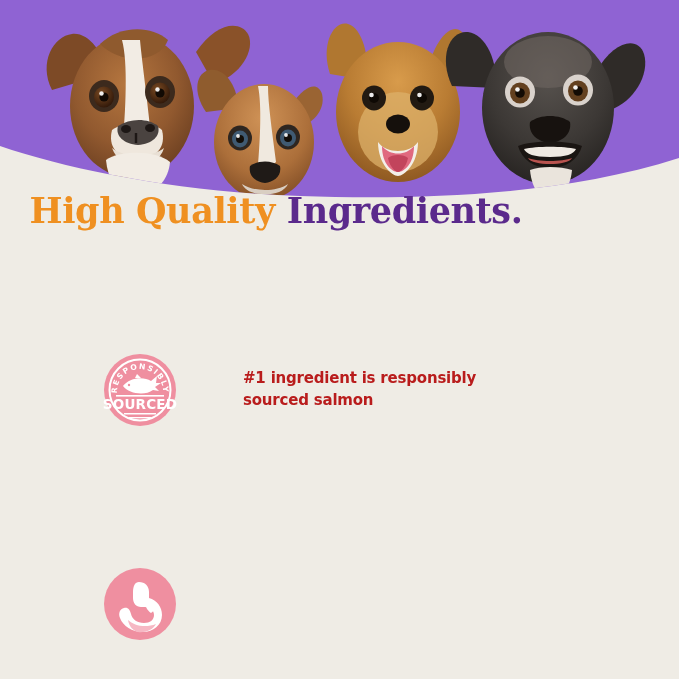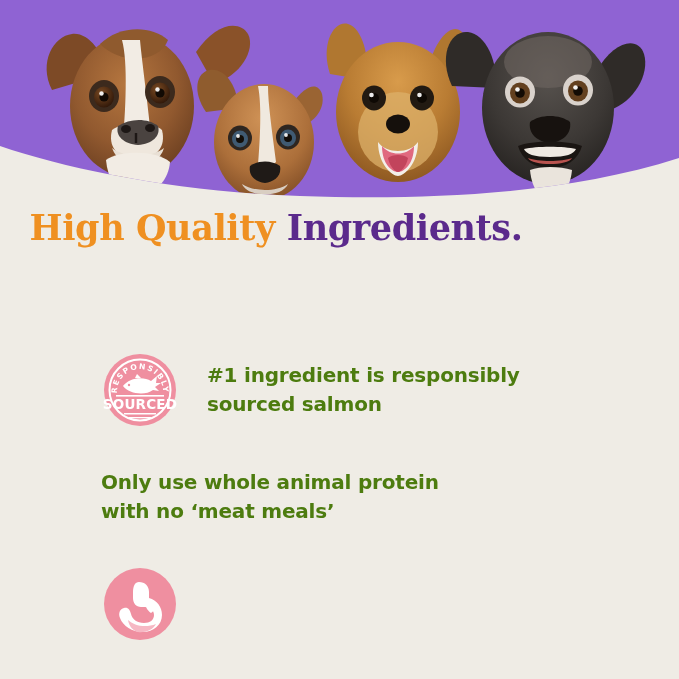--- a/index.html
+++ b/index.html
@@ -28,21 +28,21 @@
     width: 679px;
     height: 200px;
     overflow: hidden;
   }
   #hero-svg { display: block; }
 
   
   #headline {
     position: absolute;
     left: 0;
-    top: 205px;
+    top: 188px;
     width: 552px;
     text-align: center;
     font-family: "DejaVu Serif", "Liberation Serif", serif;
     font-weight: bold;
     font-size: 35px;
     line-height: 1.34;
     letter-spacing: -0.4px;
   }
   .hl-line { display: block; white-space: nowrap; }
   .hl-orange { color: #ef9021; }
@@ -63,26 +63,27 @@
     box-sizing: border-box;
   }
   .feature-badge {
     flex: 0 0 auto;
     width: 78px;
     height: 78px;
     margin-right: 28px;
   }
   .feature-badge svg { display: block; }
   .feature-text {
-    color: #4d7c0f;
+    color: #b91c1c;
     font-family: "DejaVu Sans", "Liberation Sans", sans-serif;
     font-weight: bold;
-    font-size: 20px;
+    font-size: 15px;
     line-height: 1.42;
     letter-spacing: -0.2px;
+    margin-left: 36px;
   }
   .feature-text .ln { display: block; white-space: nowrap; }
 </style>
 </head>
 <body>
 
 <div id="page">
 
   <div id="hero">
     <svg id="hero-svg" width="679" height="200" viewBox="0 0 679 200">
@@ -230,24 +231,20 @@
           <rect x="28" y="66" width="22" height="1.3" fill="#ffffff"></rect>
         </svg>
       </div>
       <div class="feature-text">
         <span class="ln">#1 ingredient is responsibly</span>
         <span class="ln">sourced salmon</span>
       </div>
     </div>
 
     <div class="feature-row">
-      <div class="feature-text">
-        <span class="ln">Only use whole animal protein</span>
-        <span class="ln">with no ‘meat meals’</span>
-      </div>
     </div>
 
     <div class="feature-row">
       <div class="feature-badge">
         <svg width="78" height="78" viewBox="0 0 78 78">
           <circle cx="39" cy="39" r="36" fill="#ef8fa0"></circle>
           <g>
             <path d="M38,17 C44,17 48,21 48,27 L48,33 C56,35 61,42 61,50 C61,60 52,67 42,67
                      C31,67 22,61 19,53 C17,48 19,44 23,43 C27,42 29,45 30,49 C31,54 36,58 43,58
                      C49,58 53,55 53,50 C53,45 49,42 44,42 L40,42 C35,42 32,38 32,33 L32,27

